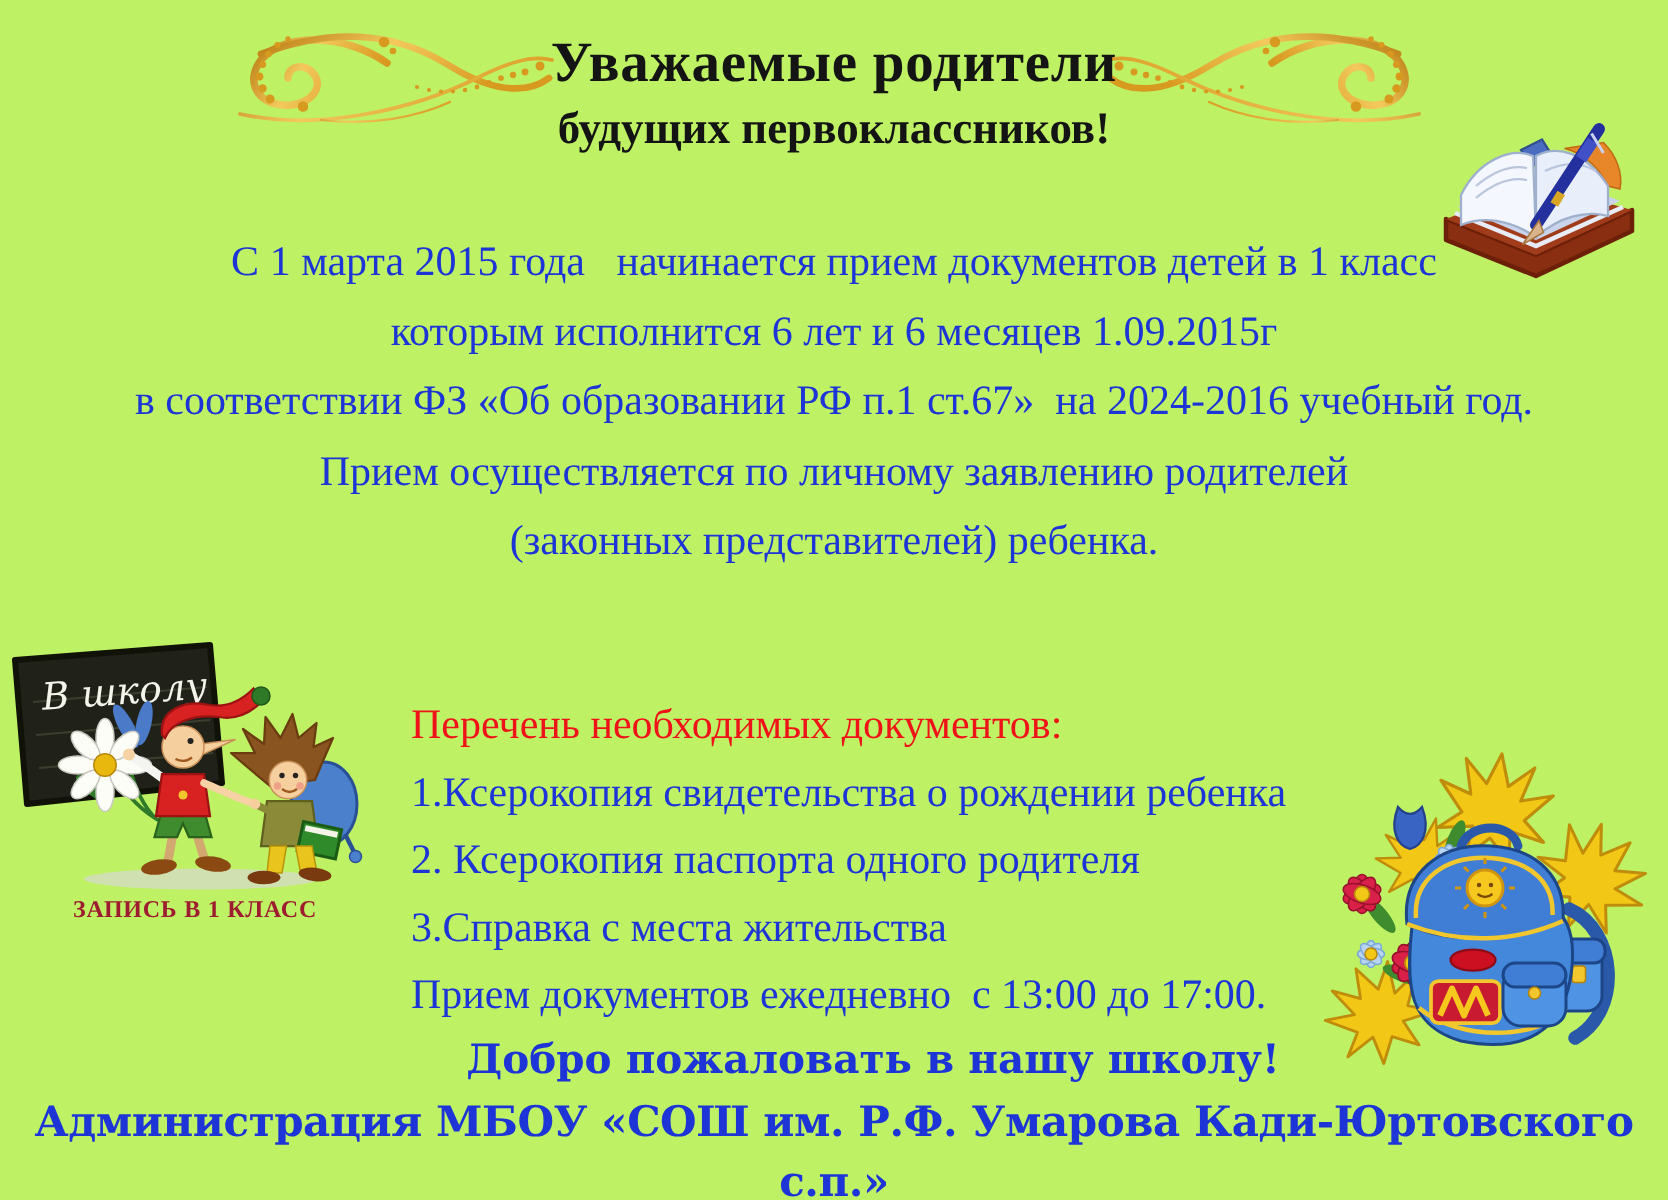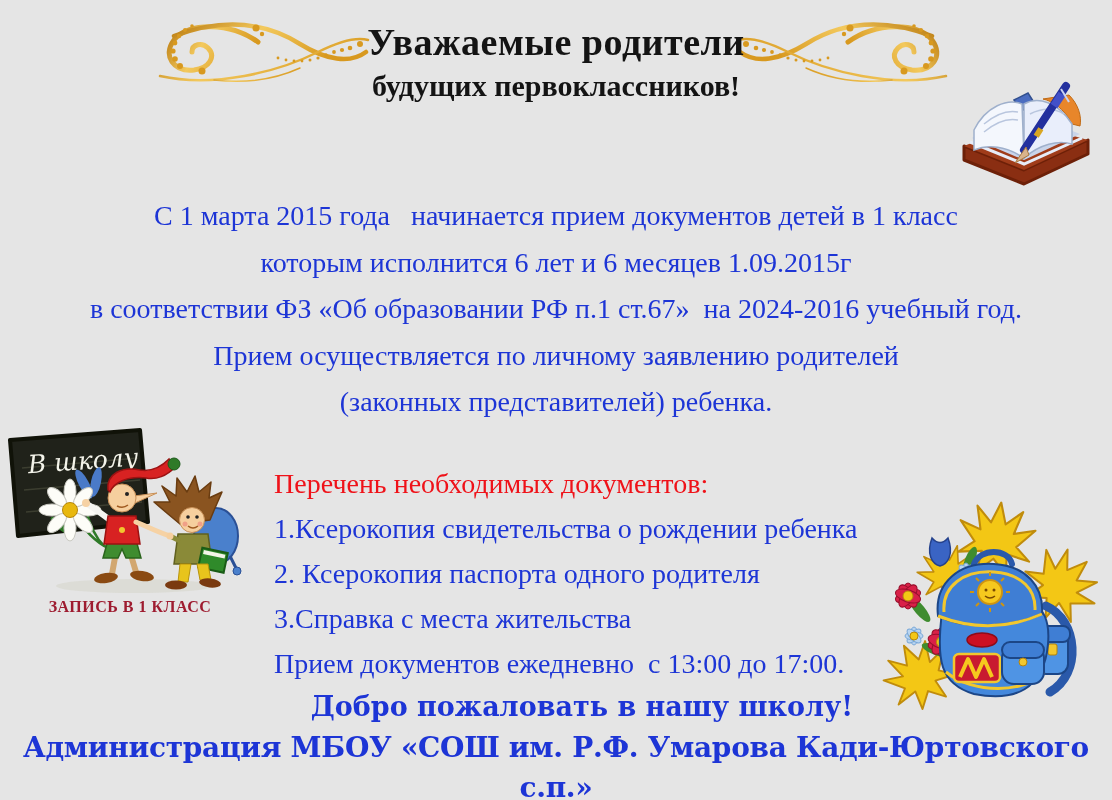--- a/index.html
+++ b/index.html
@@ -1,19 +1,19 @@
 <!DOCTYPE html>
 <html><head>
 <meta charset="utf-8">
 <style>
   html,body{margin:0;padding:0;}
   .page{
     position:relative;
     width:1112px;height:800px;
-    background:#e5e5e5;
+    background:#bef264;
     font-family:"Liberation Serif",serif;
     overflow:hidden;
   }
   .abs{position:absolute;}
   .centered{left:0;width:100%;text-align:center;}
 
   .title{
     top:20px;
     font-size:38px;font-weight:bold;color:#141414;
     line-height:44px;letter-spacing:.5px;
@@ -22,21 +22,21 @@
     top:68px;
     font-size:30px;font-weight:bold;color:#141414;
     line-height:36px;
   }
   .flourish{top:14px;width:212px;height:76px;}
   .flourish-left{left:158px;}
   .flourish-right{left:736px;transform:scaleX(-1);}
 
   .intro{
     top:152px;
-    color:#1d35d6;font-size:28px;margin-top:41px;
+    color:#1d35d6;font-size:28px;
   }
   .intro .line{height:46.5px;line-height:46.5px;white-space:pre;}
 
   .docs{
     left:274px;top:437px;
     color:#1d35d6;font-size:28px;text-align:left;
   }
   .docs .line{height:45px;line-height:45px;white-space:pre;}
   .docs .heading{color:#ef1219;margin-top:24px;}
 

